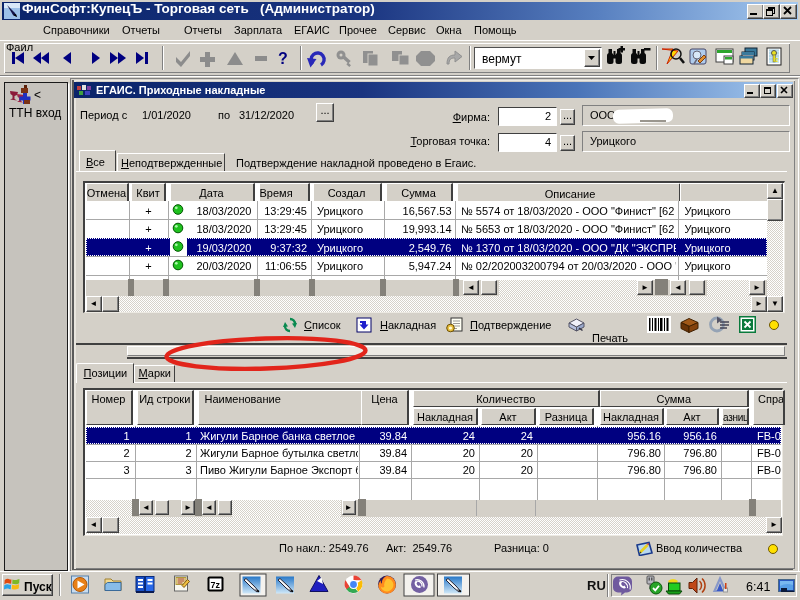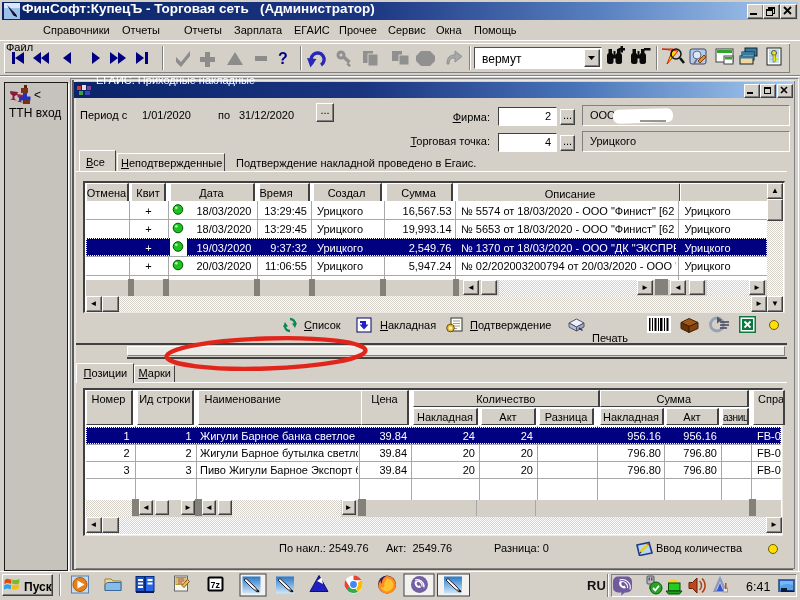--- a/index.html
+++ b/index.html
@@ -162,21 +162,21 @@
 <div class="abs" style="left:74px;top:80px;width:2px;height:489px;background:#e8e5de"></div>
 <div class="abs" style="left:72px;top:568.5px;width:721px;height:1.5px;background:#5a5a5a"></div>
 <div class="abs" style="left:74px;top:82px;width:719px;height:16px;background:linear-gradient(to right,#0A246A 0%,#1A3480 40%,#4a74b8 70%,#A6CAF0 100%)"></div>
 <svg class="abs" style="left:77px;top:84px" width="15" height="12">
   <rect x="0" y="2" width="4" height="4" fill="#c04040"></rect>
     <rect x="5" y="1" width="4" height="5" fill="#e0e0e0"></rect>
   <rect x="10" y="2" width="4" height="4" fill="#8040a0"></rect>
     <rect x="2" y="7" width="4" height="4" fill="#40a040"></rect>
   <rect x="8" y="7" width="5" height="4" fill="#4040c0"></rect>
 </svg>
-<div class="abs" style="left:96px;top:74px;color:#fff;font-weight:normal;font-size:11px">ЕГАИС. Приходные накладные</div>
+<div class="abs" style="left:96px;top:84px;color:#fff;font-weight:bold;font-size:11px">ЕГАИС. Приходные накладные</div>
 <div class="wbtn" style="left:744px;top:84px;width:14px;height:12px"></div>
 <div class="wbtn" style="left:760px;top:84px;width:14px;height:12px"></div>
 <div class="wbtn" style="left:777px;top:84px;width:14px;height:12px"></div>
 <div class="abs" style="left:747px;top:92px;width:6px;height:2px;background:#000"></div>
 <div class="abs" style="left:764px;top:87px;width:5px;height:4px;border:1px solid #000;border-top-width:2px;background:#D4D0C8"></div>
 <svg class="abs" style="left:780px;top:86px" width="8" height="8">
     <path d="M1 1 L7 7 M7 1 L1 7" stroke="#000" stroke-width="1.6"></path>
   </svg>
 <div class="abs" style="left:80px;top:109px">Период с</div>
 <div class="abs" style="left:142px;top:109px">1/01/2020</div>

